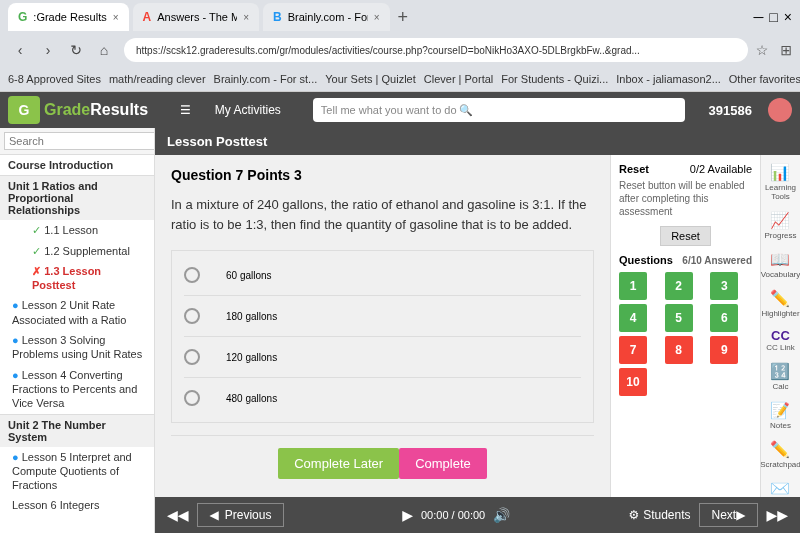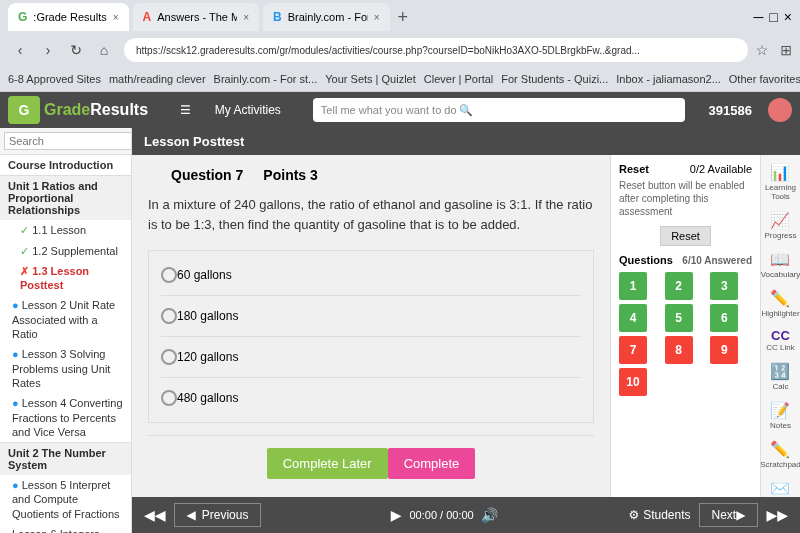--- a/index.html
+++ b/index.html
@@ -25,39 +25,39 @@
     .header-nav { display: flex; gap: 8px; margin-left: 16px; }
     .header-nav-btn { background: transparent; border: none; color: white; font-size: 12px; cursor: pointer; padding: 4px 8px; }
     .header-search { flex: 1; background: white; border-radius: 4px; height: 24px; padding: 0 8px; font-size: 11px; display: flex; align-items: center; color: #888; margin: 0 16px; }
     .header-right { color: white; font-size: 13px; font-weight: bold; margin-left: auto; }
     .header-avatar { width: 24px; height: 24px; border-radius: 50%; background: #e57373; margin-left: 8px; }
 
     
     .main-layout { display: flex; height: calc(533px - 34px - 32px - 26px - 36px); }
 
     
-    .sidebar { width: 132px; background: white; border-right: 1px solid #ddd; overflow-y: auto; font-size: 11px; padding: 0; }
+    .sidebar { width: 155px; background: white; border-right: 1px solid #ddd; overflow-y: auto; font-size: 11px; padding: 0; }
     .sidebar-search { display: flex; align-items: center; background: #f5f5f5; border-bottom: 1px solid #ddd; padding: 4px; }
     .sidebar-search input { border: 1px solid #ccc; flex: 1; font-size: 11px; padding: 2px 4px; }
     .sidebar-item { padding: 3px 8px 3px 16px; cursor: pointer; color: #333; line-height: 1.3; }
     .sidebar-item.active { color: #d32f2f; font-weight: bold; }
-    .sidebar-item.sub { padding-left: 20px; }
+    .sidebar-item.sub { padding-left: 32px; }
     .sidebar-item .check { color: #4CAF50; margin-right: 3px; }
     .sidebar-item .cross { color: #f44336; margin-right: 3px; }
     .sidebar-item .bullet { color: #2196F3; margin-right: 3px; }
     .sidebar-unit { padding: 4px 8px; font-weight: bold; color: #2c2c2c; background: #f0f0f0; border-top: 1px solid #ddd; font-size: 11px; }
 
     
     .content-area { flex: 1; display: flex; flex-direction: column; overflow: hidden; }
     .content-header { background: #4a4a4a; color: white; padding: 6px 12px; font-size: 13px; font-weight: bold; }
 
     .question-main { flex: 1; padding: 12px 16px; overflow-y: auto; }
-    .question-meta { display: flex; gap: 20px; font-size: 14px; font-weight: bold; margin-bottom: 12px; margin-left: 23px; }
+    .question-meta { display: flex; gap: 4px; font-size: 14px; font-weight: bold; margin-bottom: 12px; }
     .question-text { font-size: 13px; line-height: 1.5; margin-bottom: 16px; color: #333; }
-    .answer-option { display: flex; align-items: center; gap: 0; padding: 8px 0; font-size: 12px; cursor: pointer; }
+    .answer-option { display: flex; align-items: center; gap: 26px; padding: 8px 0; font-size: 10px; cursor: pointer; }
     .radio { width: 16px; height: 16px; border-radius: 50%; border: 2px solid #999; display: inline-block; flex-shrink: 0; }
     .answer-divider { border: none; border-top: 1px solid #ddd; margin: 4px 0; }
 
     .question-actions { display: flex; gap: 0; justify-content: center; padding: 12px; border-top: 1px solid #ddd; }
     .btn-later { background: #8BC34A; color: white; border: none; padding: 8px 16px; cursor: pointer; font-size: 13px; border-radius: 2px; }
     .btn-complete { background: #ec4899; color: white; border: none; padding: 8px 16px; cursor: pointer; font-size: 13px; border-radius: 2px; }
 
     
     .right-panel { width: 150px; background: white; border-left: 1px solid #ddd; padding: 8px; font-size: 11px; overflow-y: auto; }
     .reset-row { display: flex; justify-content: space-between; align-items: center; margin-bottom: 4px; }

